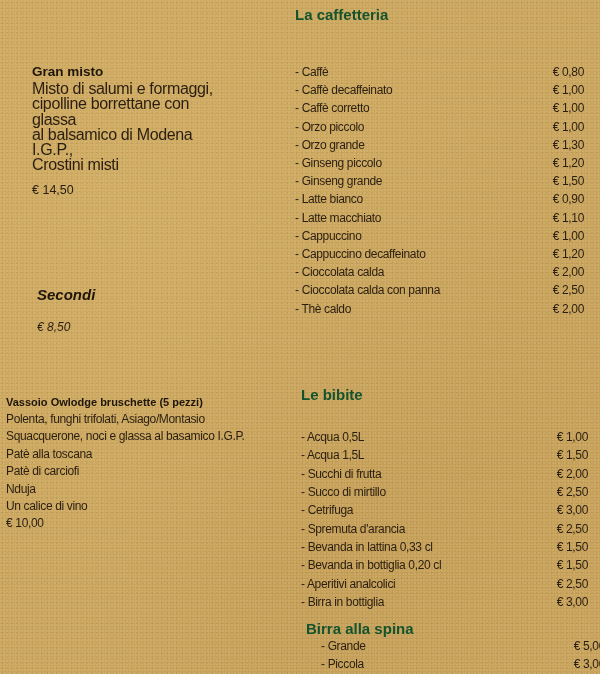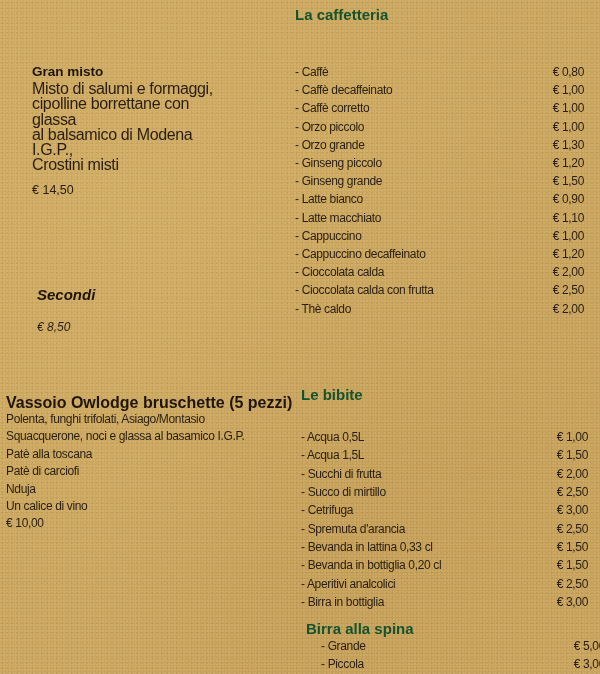--- a/index.html
+++ b/index.html
@@ -28,21 +28,21 @@
     #gran-misto { left: 32px; top: 63px; width: 200px; }
     #gran-misto .title { font-size: 13.5px; line-height: 18px; }
     #gran-misto .desc { font-size: 16px; letter-spacing: -0.35px; line-height: 15.3px; }
     #gran-misto .price { font-size: 12.5px; margin-top: 10px; }
 
     #secondi { left: 37px; top: 286px; font-style: italic; }
     #secondi .title { font-size: 15px; }
     #secondi .price { font-size: 12px; margin-top: 17px; }
 
     #vassoio { left: 6px; top: 394px; width: 290px; }
-    #vassoio .title { font-size: 16px; line-height: 17px; }
+    #vassoio .title { font-size: 11px; line-height: 17px; }
     #vassoio .item { font-size: 12px; letter-spacing: -0.35px; line-height: 17.4px; }
 
     
     .section-title { font-size: 15px; font-weight: bold; color: #14532d; }
     .menu-list { list-style: none; width: 289px; }
     .menu-row { display: flex; justify-content: space-between; font-size: 12px; letter-spacing: -0.35px; height: 18.2px; align-items: center; }
     .menu-row .name { white-space: nowrap; }
     .menu-row .price { white-space: nowrap; }
 
     #caffetteria { left: 295px; top: 6px; }
@@ -133,21 +133,21 @@
       </li>
     <li class="menu-row">
         <span class="name">- Cappuccino decaffeinato</span>
         <span class="price">€ 1,20</span>
       </li>
     <li class="menu-row">
         <span class="name">- Cioccolata calda</span>
         <span class="price">€ 2,00</span>
       </li>
     <li class="menu-row">
-        <span class="name">- Cioccolata calda con frutta</span>
+        <span class="name">- Cioccolata calda con panna</span>
         <span class="price">€ 2,50</span>
       </li>
     <li class="menu-row">
         <span class="name">- Thè caldo</span>
         <span class="price">€ 2,00</span>
       </li>
   </ul>
 </section>
 
 <section id="bibite" class="block">

